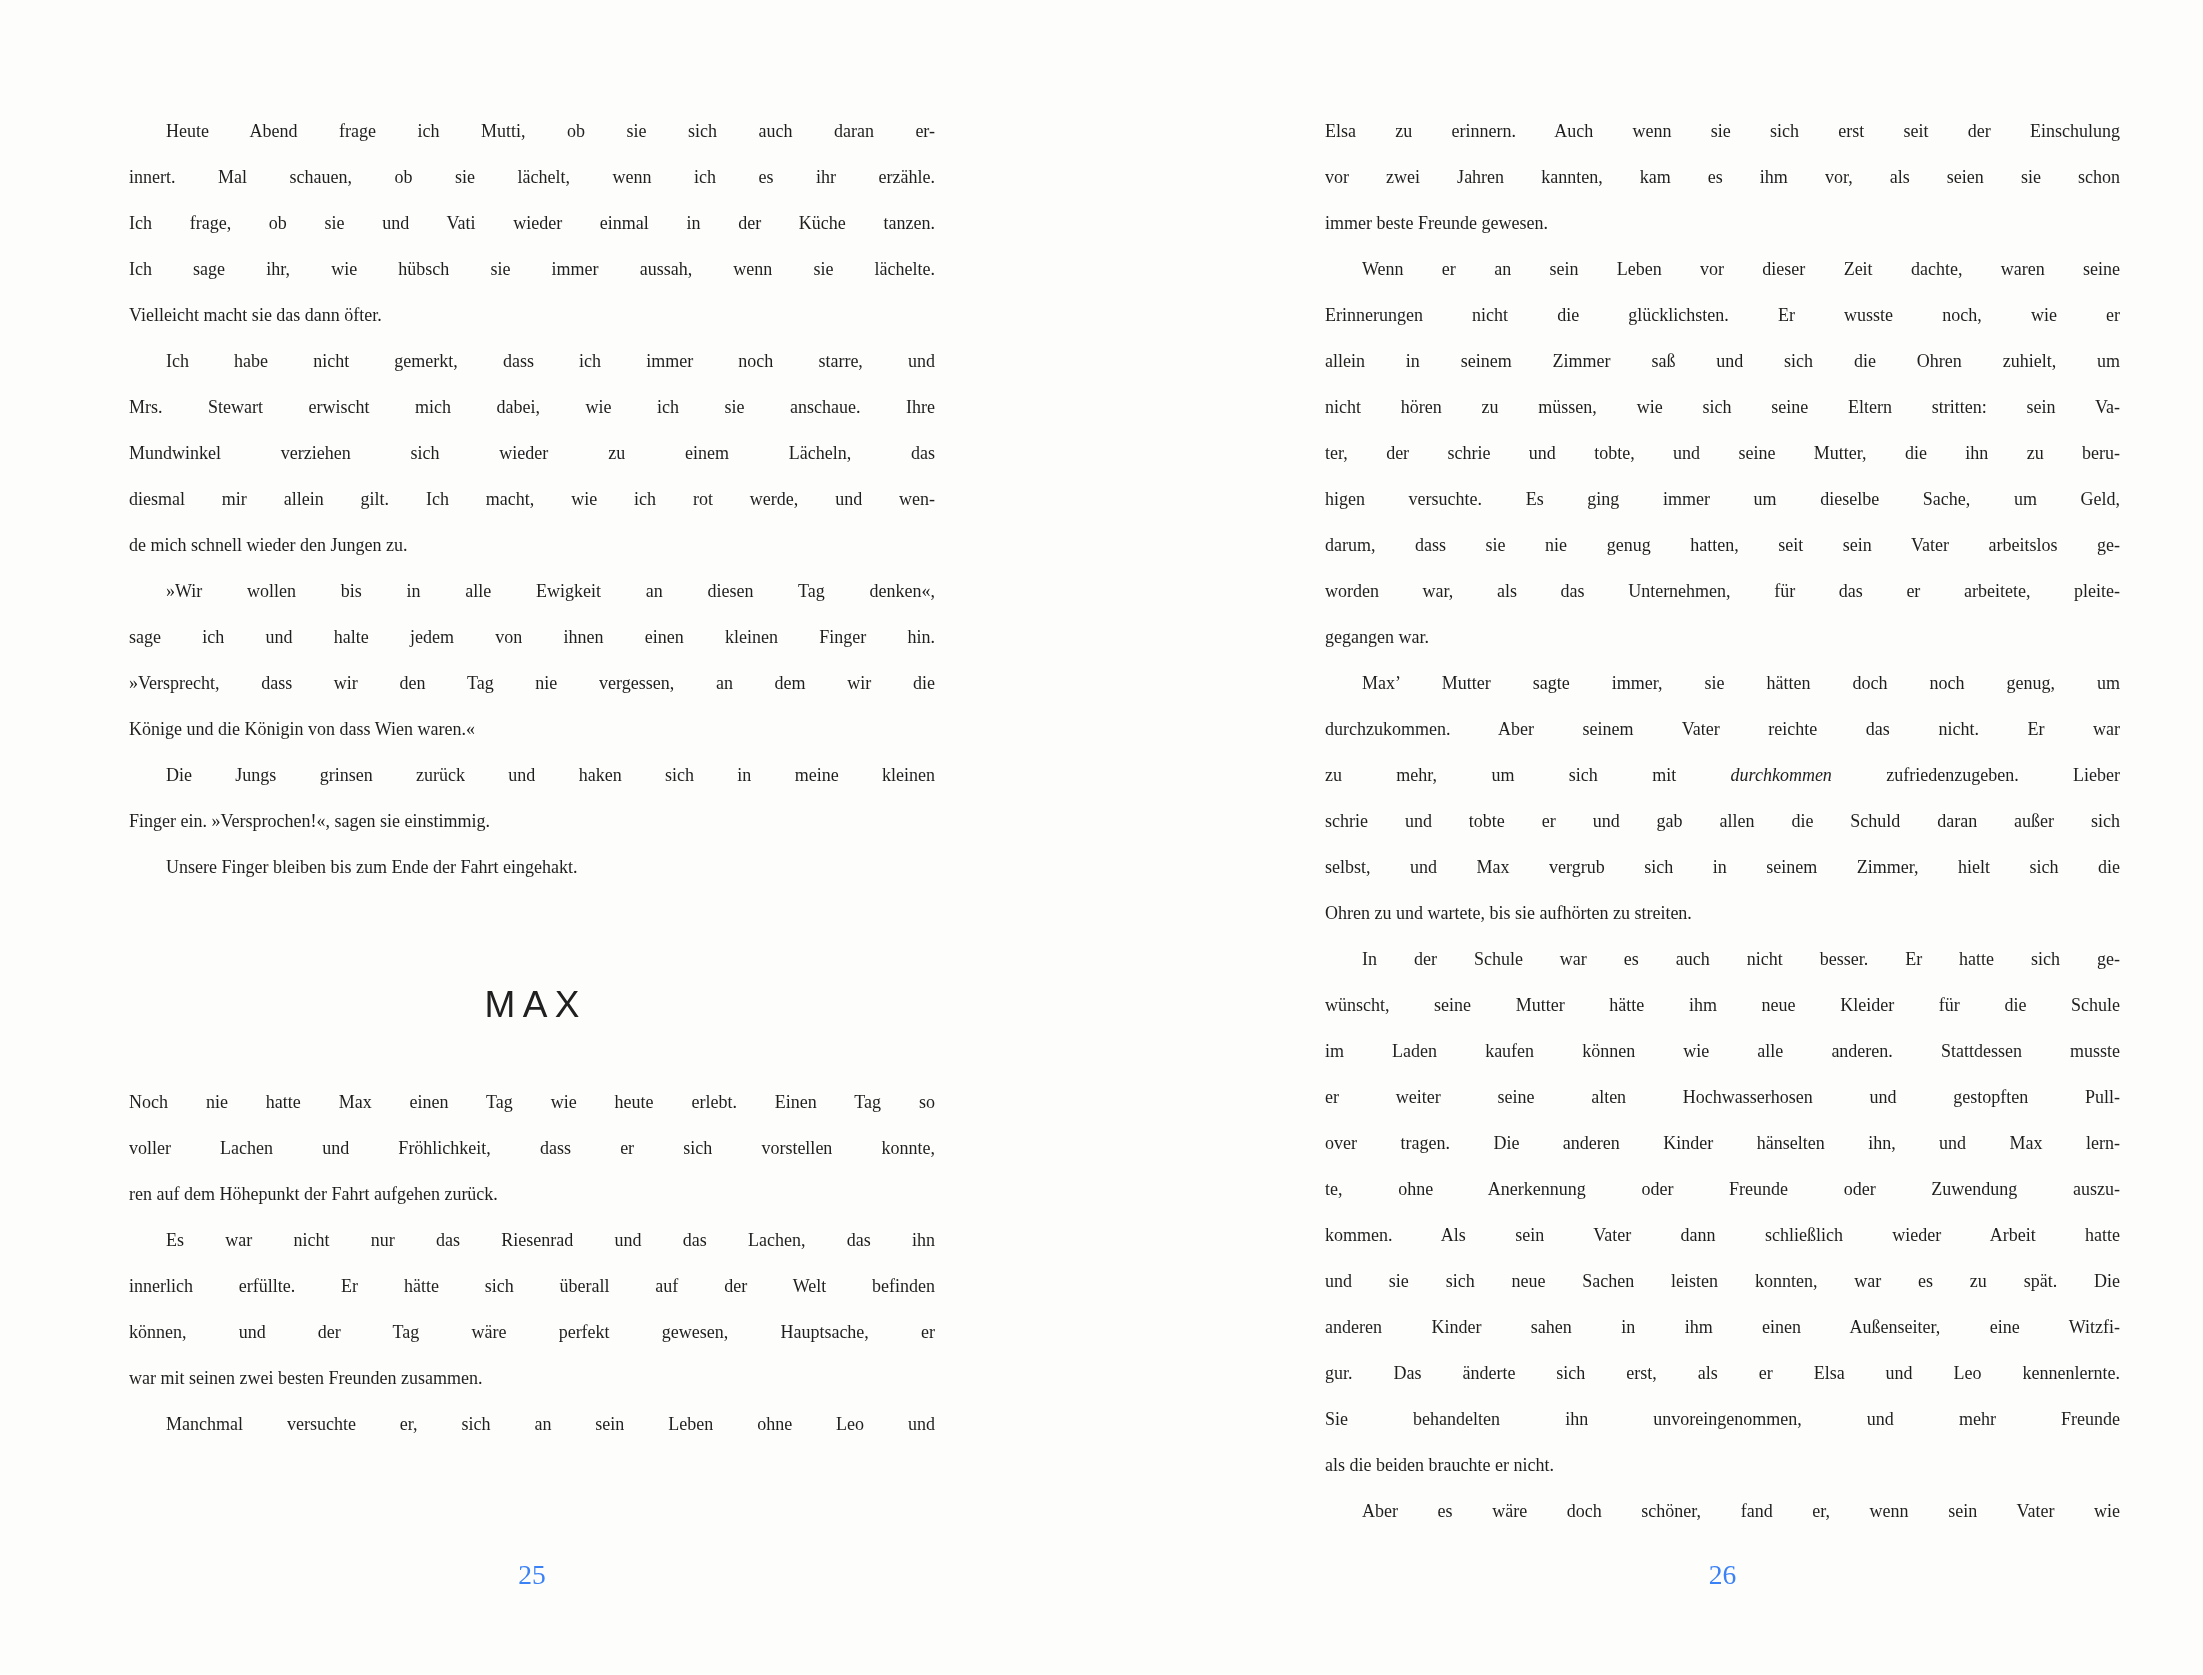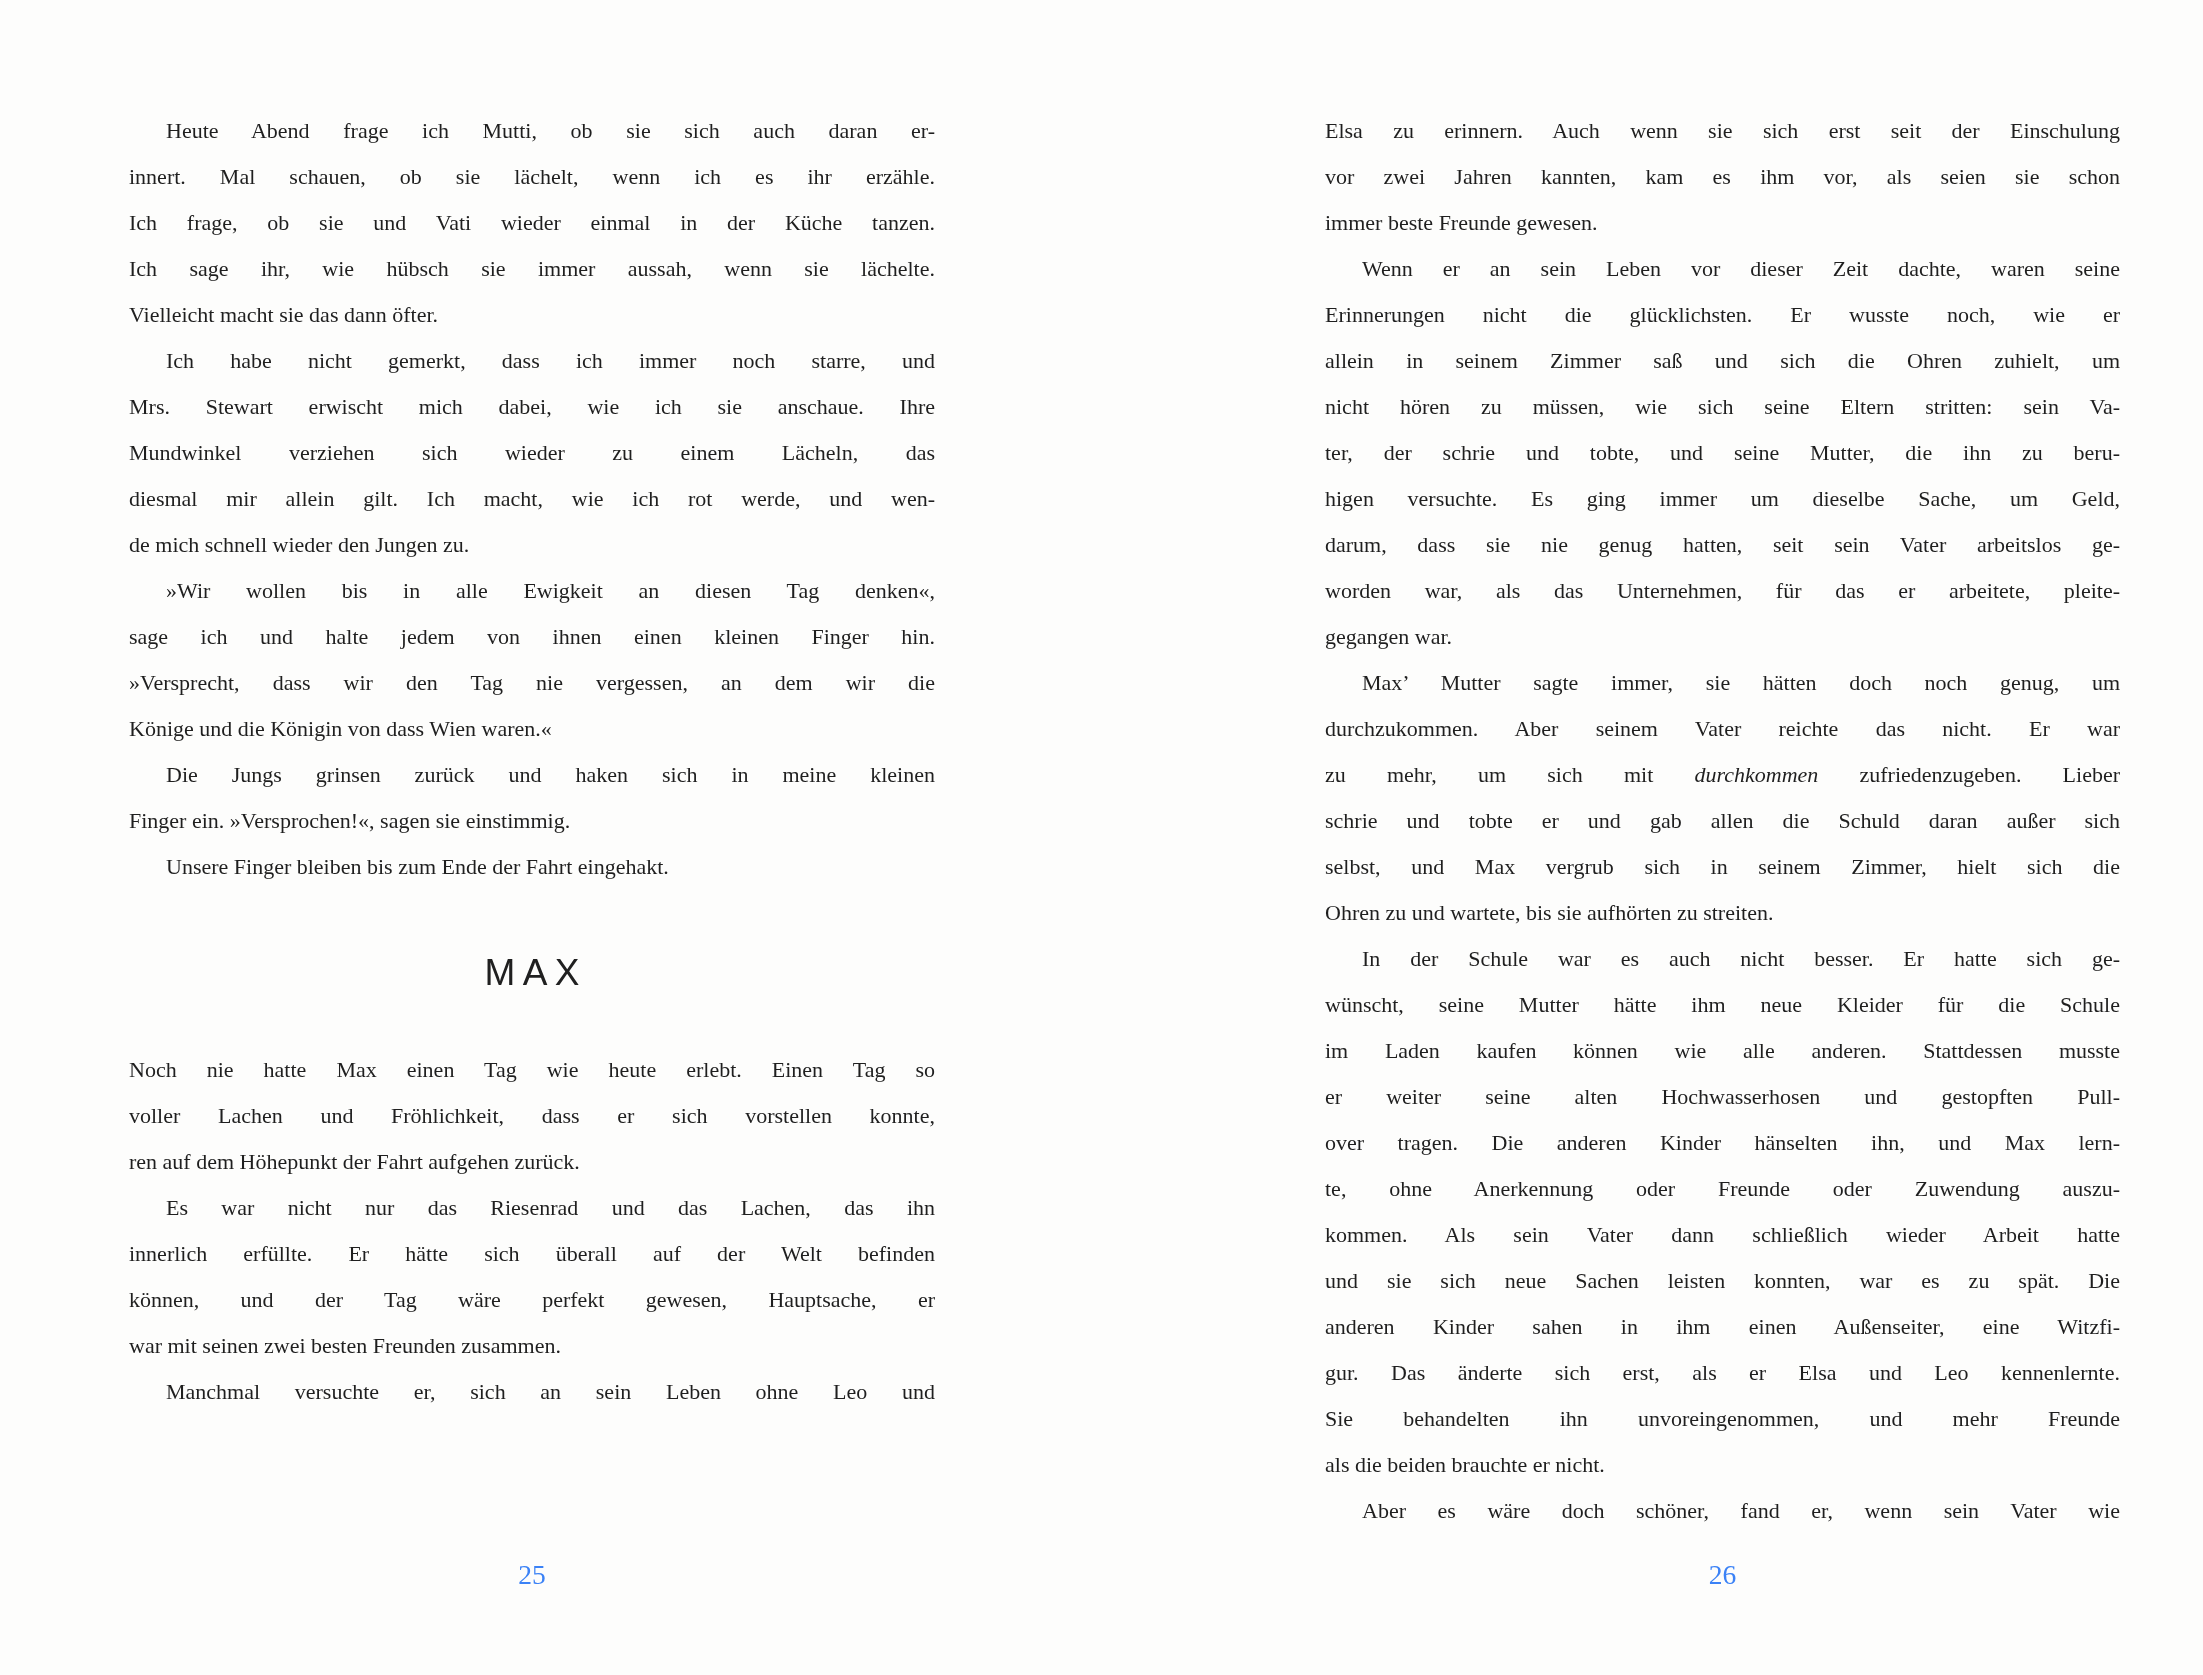--- a/index.html
+++ b/index.html
@@ -24,42 +24,42 @@
   .page-left  { left: 129px;  width: 806px; }
   .page-right { left: 1325px; width: 795px; }
   .page-body {
     position: absolute;
     top: 108px;
     left: 0;
     right: 0;
   }
   .para { margin: 0; }
   .line {
-    font-size: 22px;
+    font-size: 18px;
     line-height: 46px;
     height: 46px;
     text-align: justify;
     text-align-last: justify;
     text-justify: inter-word;
     overflow: hidden;
     white-space: normal;
   }
   .line.noj { text-align-last: left; }
   .line.ind { text-indent: 37px; }
   .heading {
     font-family: "Liberation Sans", "DejaVu Sans", sans-serif;
     font-weight: 300;
     font-size: 37px;
     line-height: 46px;
     height: 46px;
     letter-spacing: 7.3px;
     text-indent: 7.3px;
     text-align: center;
     color: #202020;
-    margin-top: 60px;
+    margin-top: 92px;
     margin-bottom: 51px;
   }
   .pagenum {
     position: absolute;
     top: 1555px;
     left: 0;
     right: 0;
     text-align: center;
     font-size: 27.5px;
     line-height: 40px;

